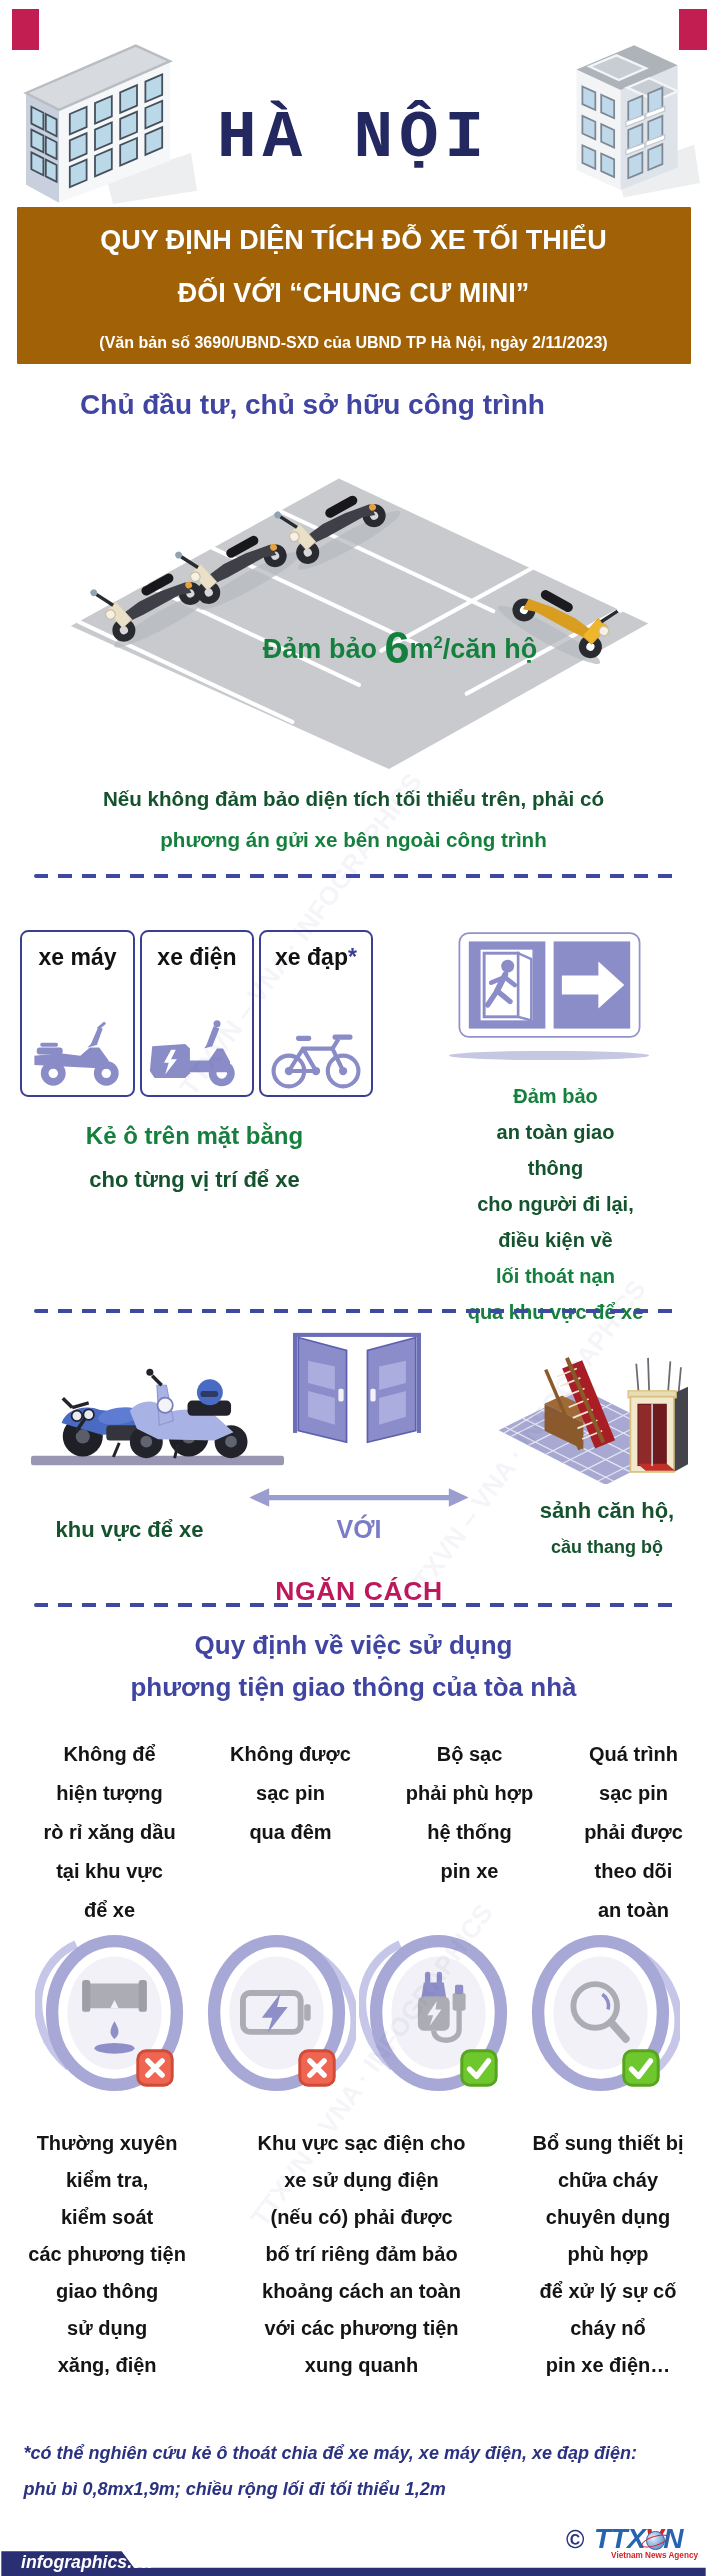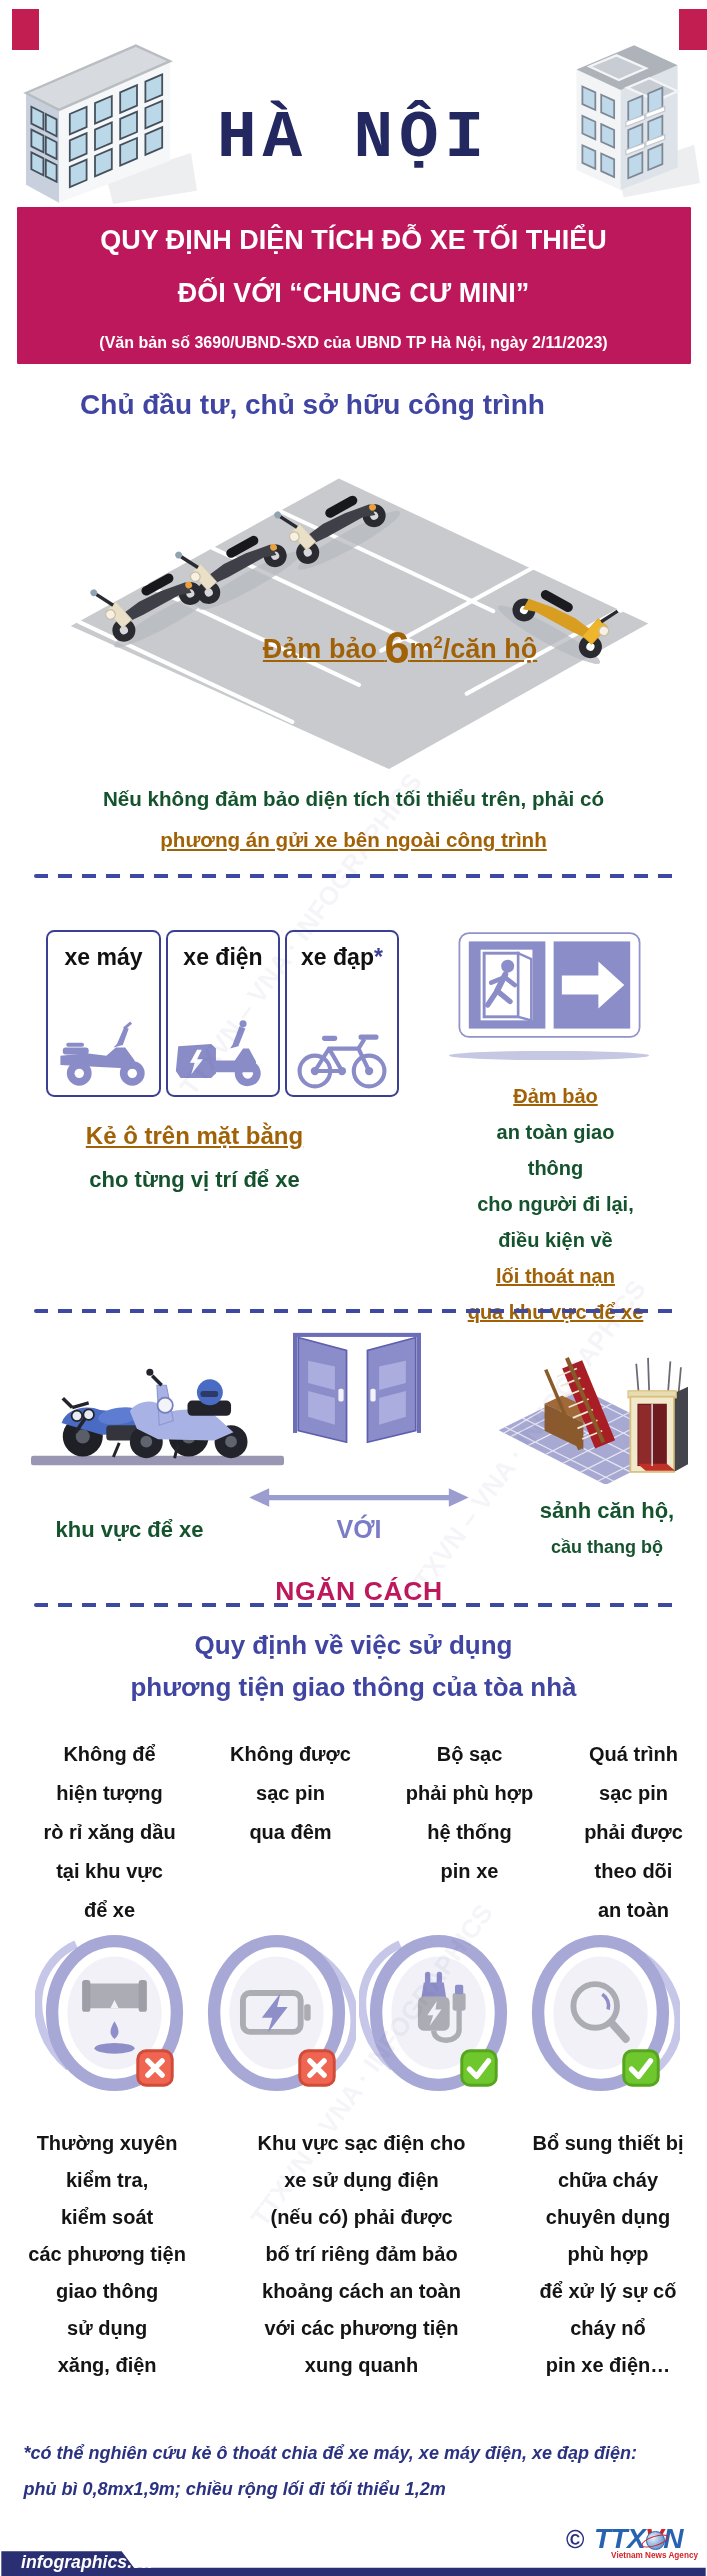--- a/index.html
+++ b/index.html
@@ -1,30 +1,30 @@
 <!DOCTYPE html>
 <html style="font-size:9.4px"><head>
 <meta charset="utf-8">
 <style>
   html,body{margin:0;padding:0;background:#e8e8e8;}
   .page{position:relative;width:707px;height:2576px;background:#ffffff;overflow:hidden;
         font-family:"Liberation Sans",sans-serif;color:#141414;}
   .abs{position:absolute;}
   .ctr{text-align:center;}
   .b{font-weight:bold;}
-  .crimson{color:#a16207;text-decoration:underline;}
+  .crimson{color:#15803d;}
   .indigo{color:#4045A2;}
   .blk{color:#14532d;}
   .title{font-family:Liberation Mono, monospace;font-weight:bold;color:#232960;
          font-size:66px;letter-spacing:5.9px;}
-  .banner{background:#be185d;border-radius:1.2px;color:#ffffff;}
+  .banner{background:#a16207;border-radius:1.2px;color:#ffffff;}
   .banner-l{position:absolute;left:0;width:100%;text-align:center;font-weight:bold;}
   .dash{position:absolute;left:34px;width:640px;height:4.1px;border-radius:2.4px;
         background:repeating-linear-gradient(90deg,#3D49A3 0 14px,transparent 14px 24px);}
-  .vbox{position:absolute;top:930px;height:163px;border:2.4px solid #3A3F94;border-radius:8.2px;background:#fff;margin-left:26px;}
+  .vbox{position:absolute;top:930px;height:163px;border:2.4px solid #3A3F94;border-radius:8.2px;background:#fff;}
   .vbox-label{position:absolute;top:11.8px;left:0;width:100%;text-align:center;font-size:23px;font-weight:bold;color:#111;}
   .vbox-ic{position:absolute;bottom:4.7px;left:50%;transform:translateX(-50%);}
   .exline{font-size:20px;font-weight:bold;line-height:36px;}
   .rule-col{position:absolute;top:1735px;text-align:center;font-size:20px;font-weight:bold;line-height:39px;color:#141414;}
   .bot-col{position:absolute;top:2125px;text-align:center;font-size:20px;font-weight:bold;line-height:37px;color:#141414;}
   .foot-note{position:absolute;left:23.6px;font-size:18px;font-weight:bold;font-style:italic;color:#2B3282;}
   .wm{position:absolute;font-size:26px;font-weight:bold;color:rgba(70,70,140,0.055);
       transform:rotate(-54deg);white-space:nowrap;pointer-events:none;}
   .logo-letters{font-size:28px;font-weight:800;font-style:italic;letter-spacing:-0.6px;}
 </style>

